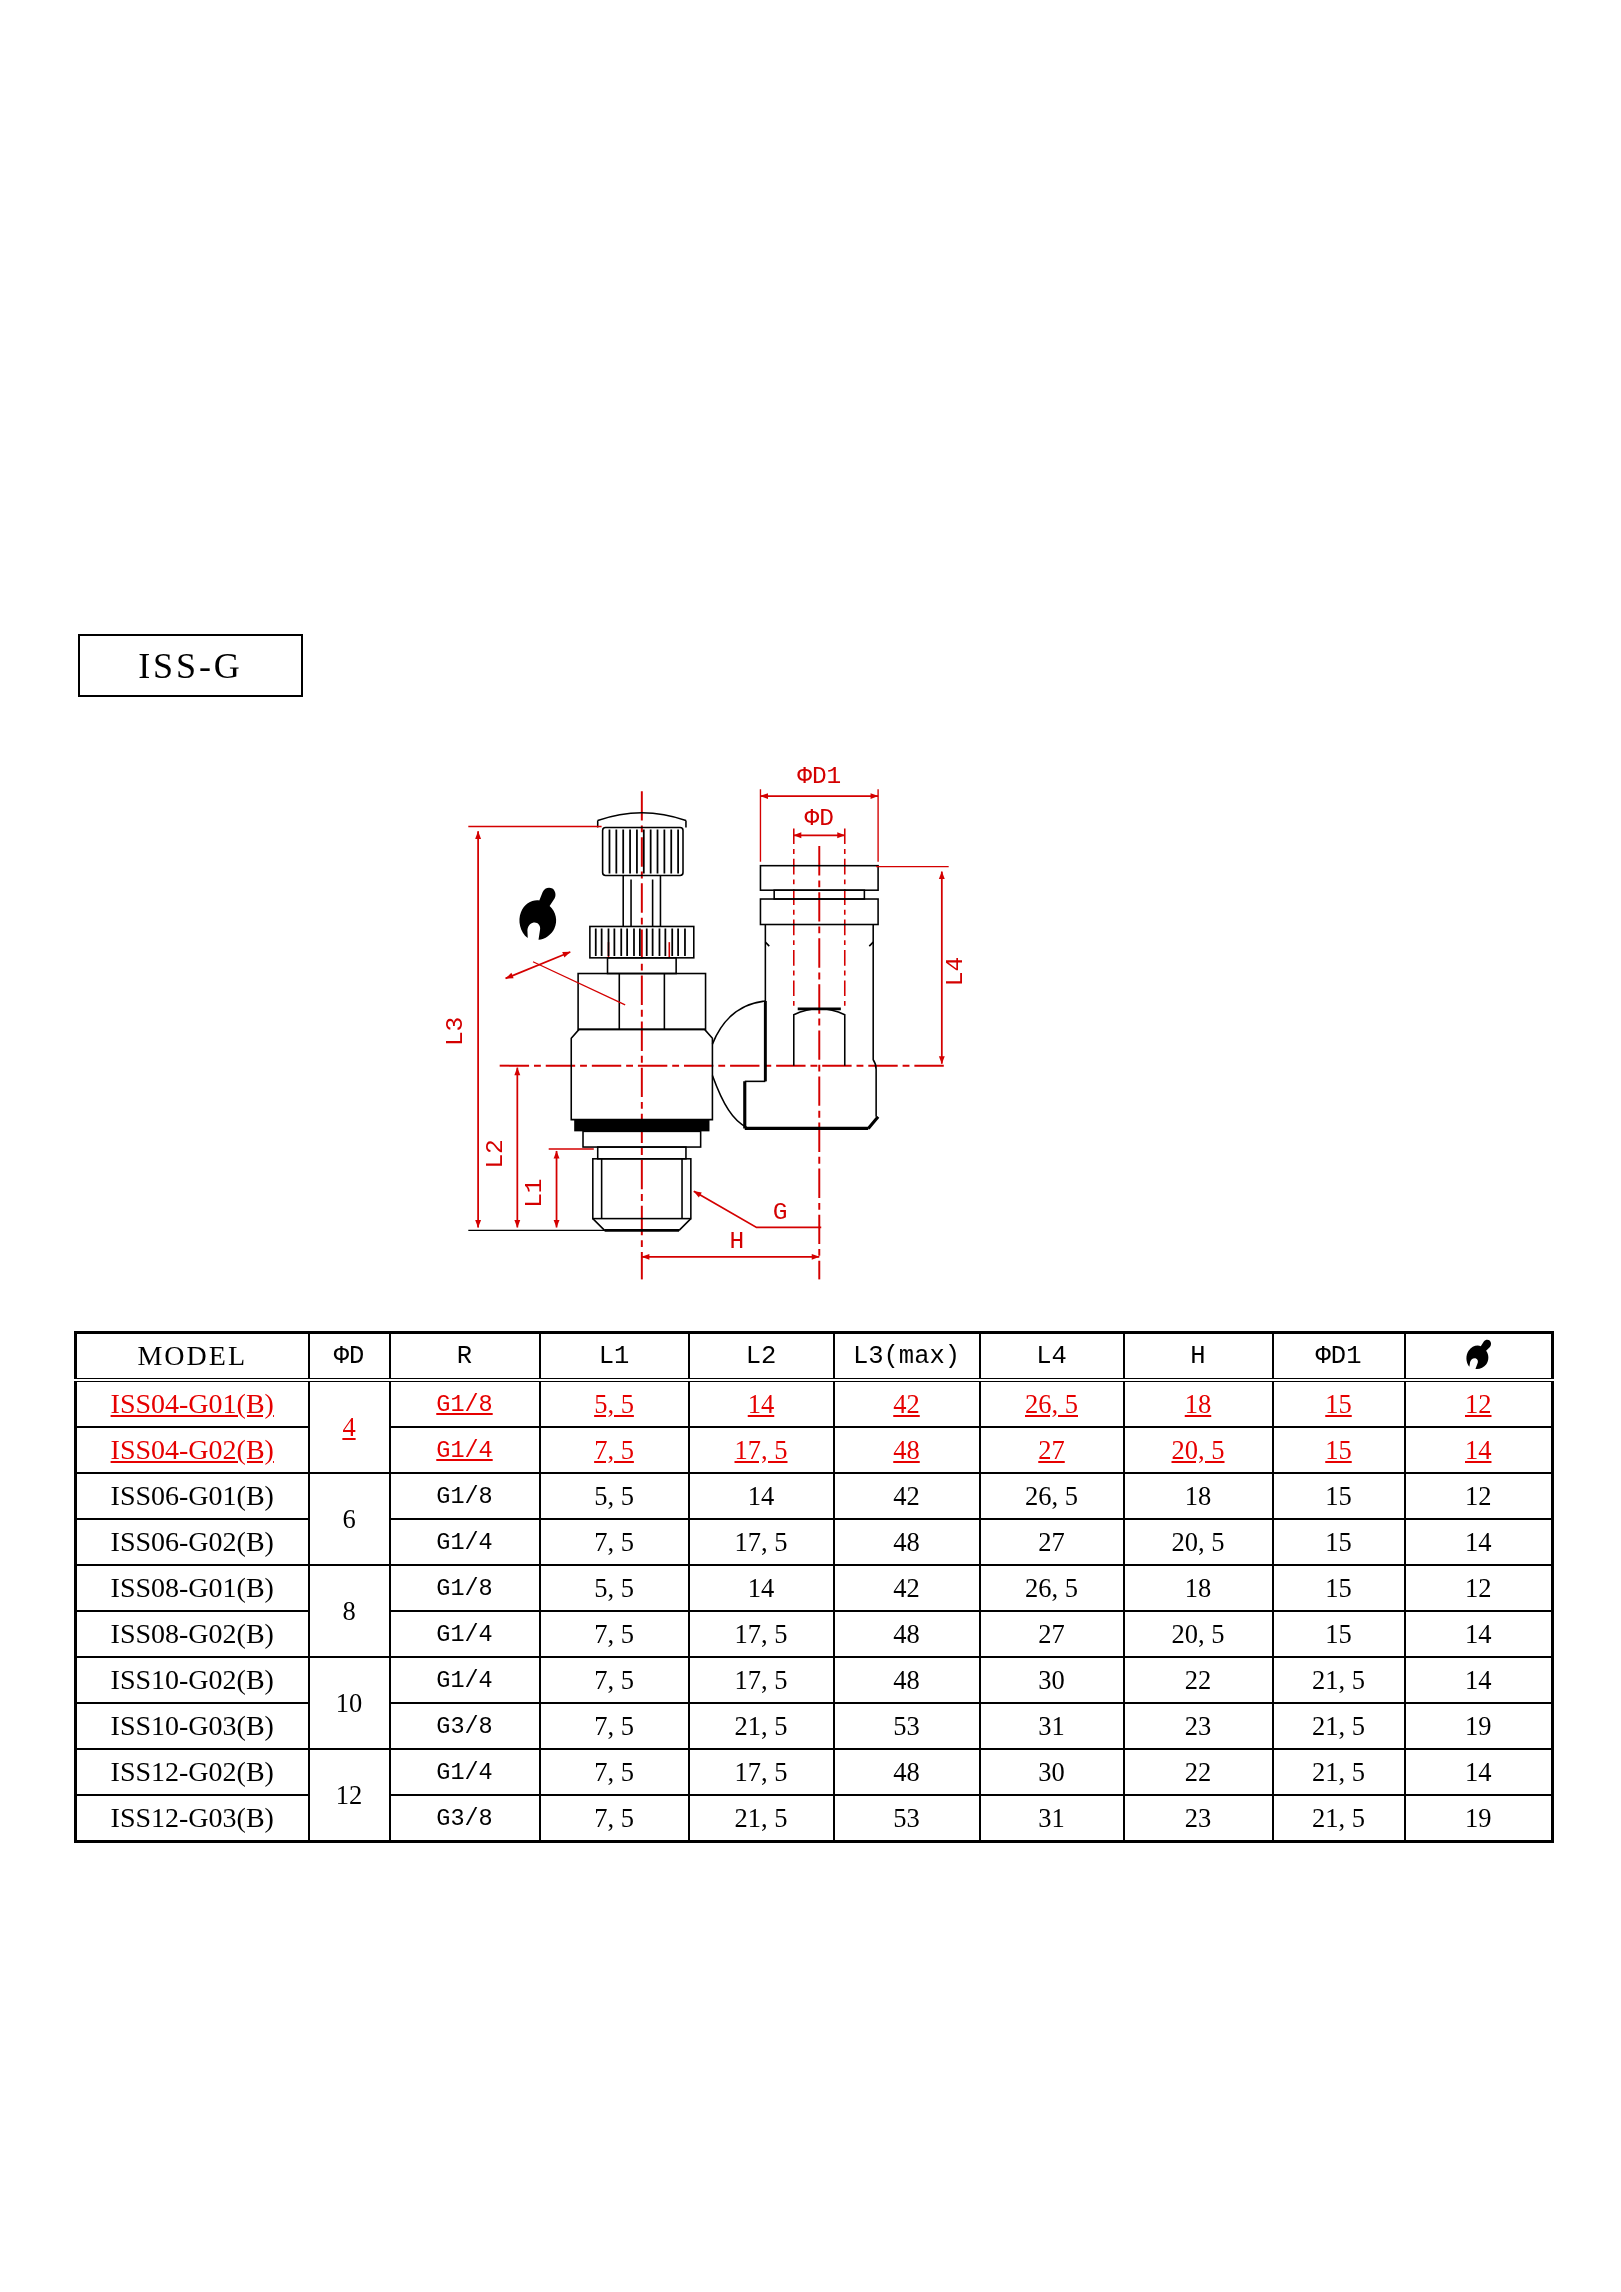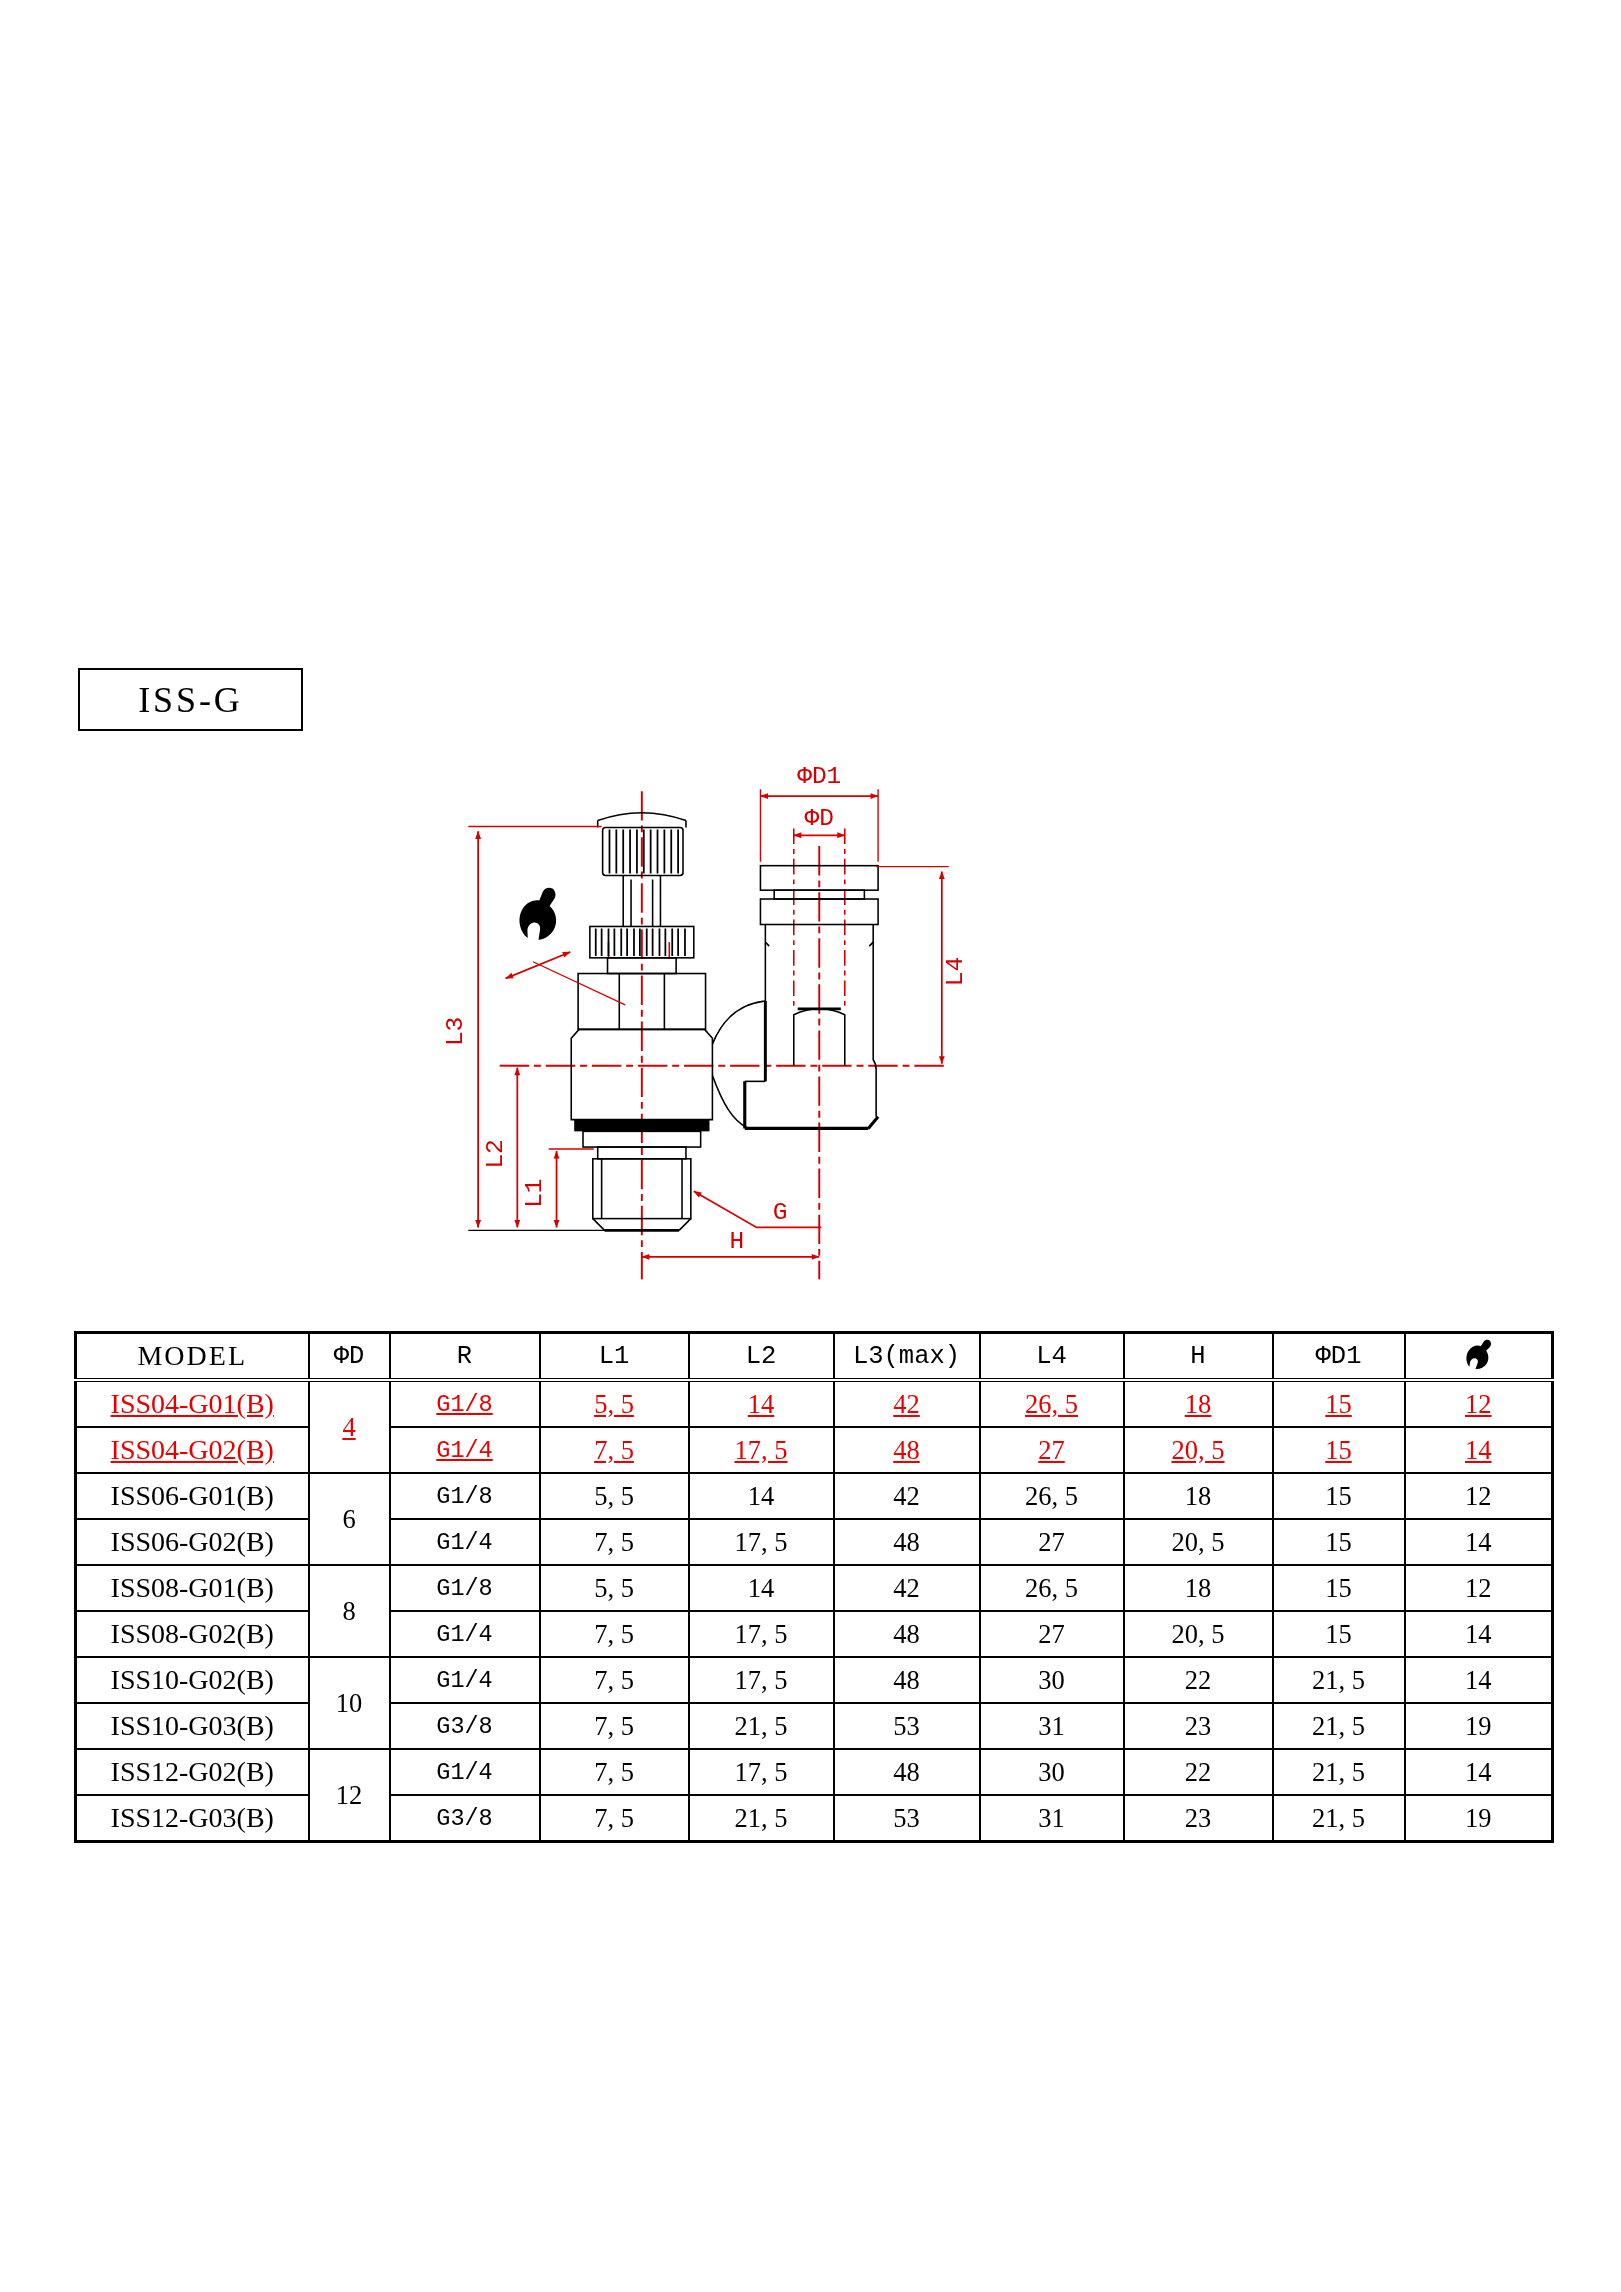--- a/index.html
+++ b/index.html
@@ -1,18 +1,18 @@
 <!DOCTYPE html>
 <html style="--hl: #e60000; --dim: #d40000;"><head>
 <meta charset="utf-8">
 <style>
   html,body{margin:0;padding:0;background:#ffffff;}
   body{width:1621px;height:2293px;position:relative;font-family:"Liberation Serif",serif;color:#000;}
   .title-box{
-    position:absolute;left:78px;top:668px;width:221px;height:59px;
+    position:absolute;left:78px;top:634px;width:221px;height:59px;
     border:2.9px solid #000;display:flex;align-items:center;justify-content:center;
   }
   .title-box span{font:36px "Liberation Serif",serif;letter-spacing:2.9px;}
   .drawing{position:absolute;left:431px;top:750px;width:804px;height:549px;}
   .dim-label{font-family:"Liberation Mono",monospace;font-size:25px;fill:var(--dim,#d40000);}
   .table-wrap{position:absolute;left:74px;top:1331px;}
   table.spec{border-collapse:collapse;border:3.9px solid #000;table-layout:fixed;width:1478px;background:#fff;}
   table.spec th,table.spec td{
     border:2px solid #000;border-color:#000;text-align:center;vertical-align:middle;
     height:44px;padding:0;overflow:hidden;white-space:nowrap;

